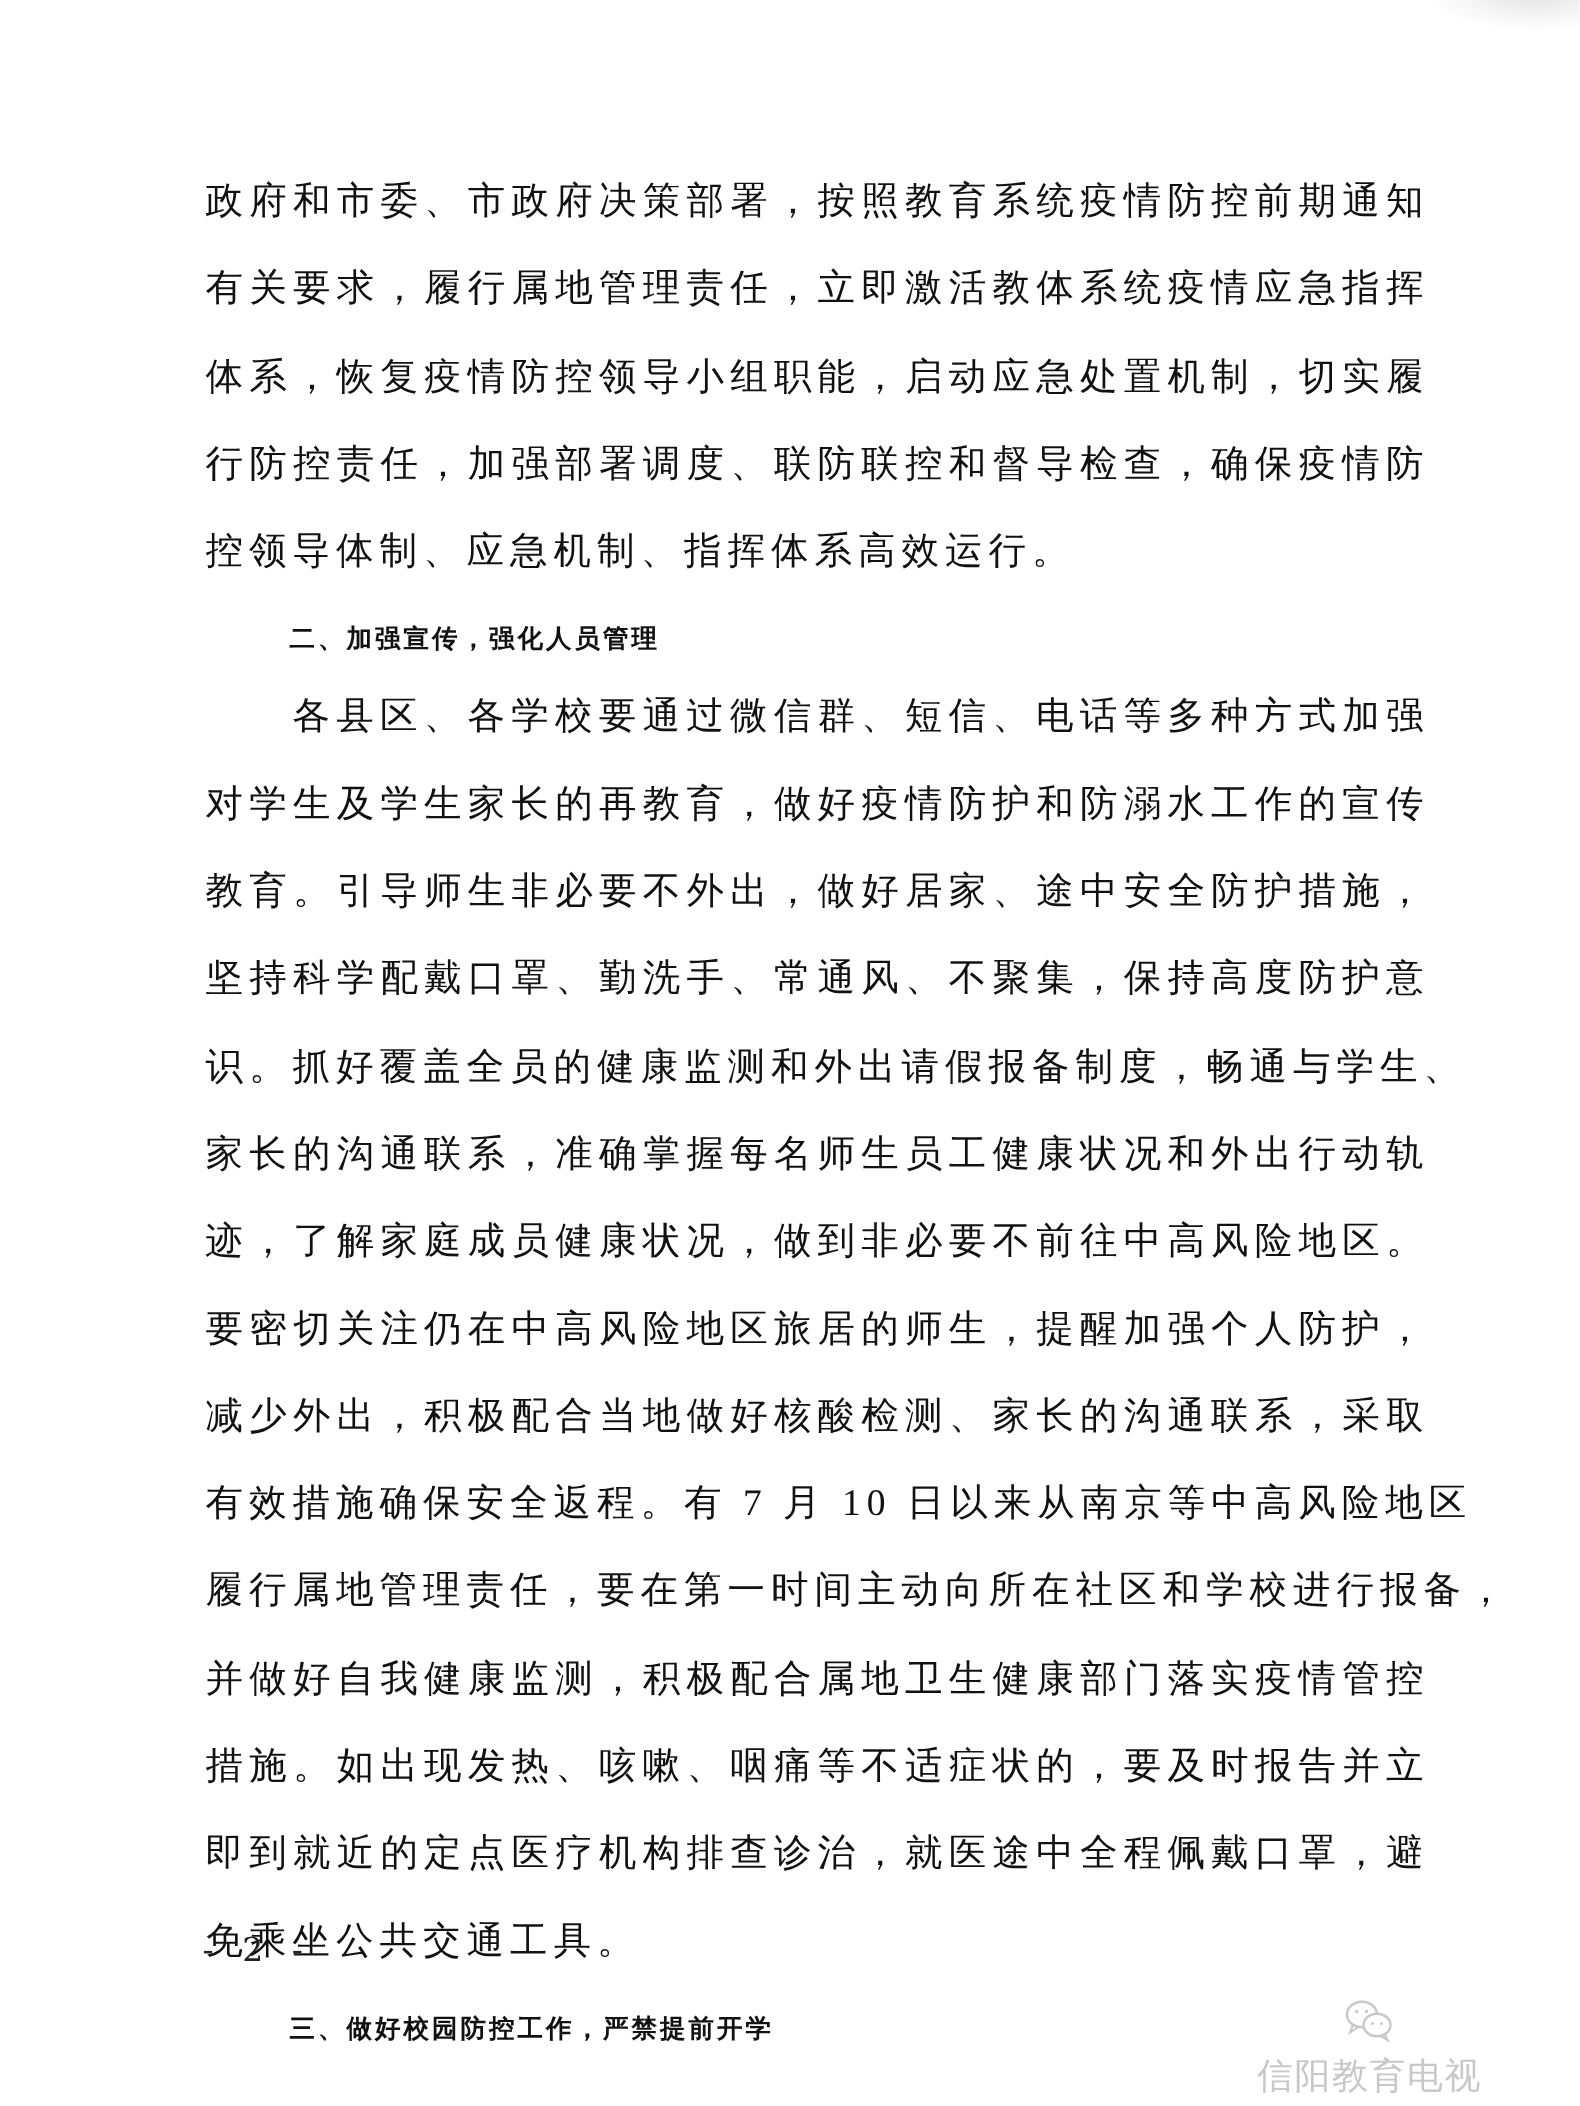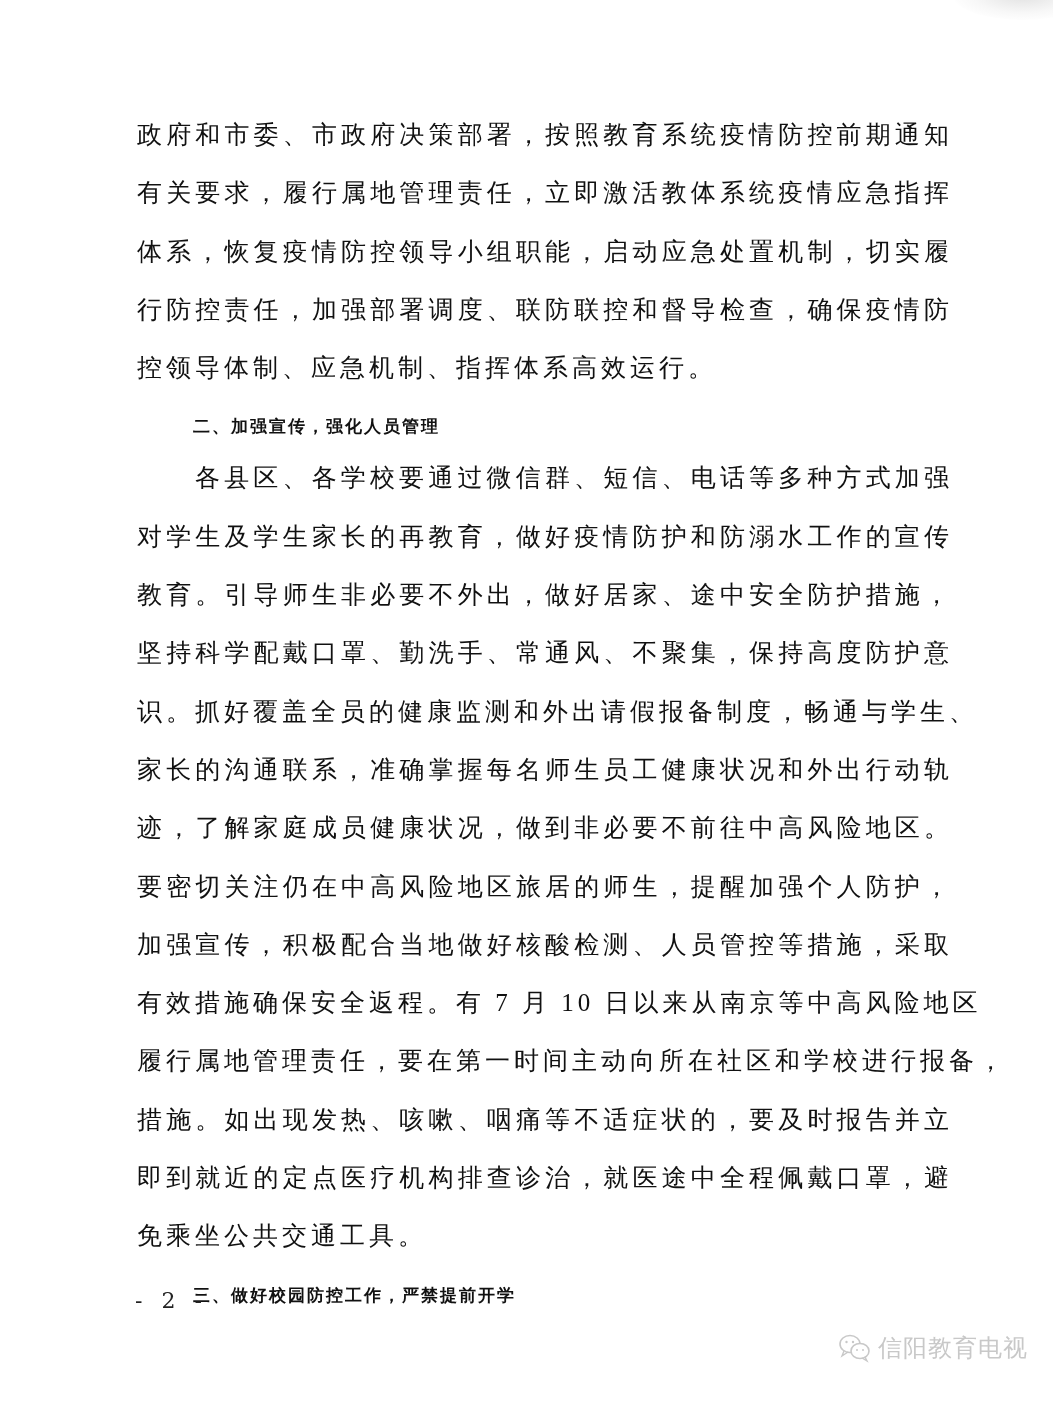--- a/index.html
+++ b/index.html
@@ -66,20 +66,21 @@
       position: absolute;
       left: 838px;
       top: 1332px;
       display: flex;
       align-items: center;
       gap: 6px;
       color: #c8c8c8;
       font-family: Liberation Mono, monospace;
       font-size: 24px;
       letter-spacing: 1px;
+      flex-direction: column;
     }
     .watermark svg { display: block; }
   </style>
 </head>
 <body>
 
 <div class="corner-shadow"></div>
 
 <div class="page">
   <div class="line justify">政府和市委、市政府决策部署，按照教育系统疫情防控前期通知</div>
@@ -91,23 +92,24 @@
   <div class="heading">二、加强宣传，强化人员管理</div>
 
   <div class="line justify indent">各县区、各学校要通过微信群、短信、电话等多种方式加强</div>
   <div class="line justify">对学生及学生家长的再教育，做好疫情防护和防溺水工作的宣传</div>
   <div class="line justify">教育。引导师生非必要不外出，做好居家、途中安全防护措施，</div>
   <div class="line justify">坚持科学配戴口罩、勤洗手、常通风、不聚集，保持高度防护意</div>
   <div class="line justify">识。抓好覆盖全员的健康监测和外出请假报备制度，畅通与学生、</div>
   <div class="line justify">家长的沟通联系，准确掌握每名师生员工健康状况和外出行动轨</div>
   <div class="line justify">迹，了解家庭成员健康状况，做到非必要不前往中高风险地区。</div>
   <div class="line justify">要密切关注仍在中高风险地区旅居的师生，提醒加强个人防护，</div>
-  <div class="line justify">加强宣传，积极配合当地做好核酸检测、人员管控等措施，采取</div>
+  <div class="line justify">减少外出，积极配合当地做好核酸检测、家长的沟通联系，采取</div>
   <div class="line justify">有效措施确保安全返程。有 7 月 10 日以来从南京等中高风险地区</div>
   <div class="line justify">履行属地管理责任，要在第一时间主动向所在社区和学校进行报备，</div>
+  <div class="line justify">并做好自我健康监测，积极配合属地卫生健康部门落实疫情管控</div>
   <div class="line justify">措施。如出现发热、咳嗽、咽痛等不适症状的，要及时报告并立</div>
   <div class="line justify">即到就近的定点医疗机构排查诊治，就医途中全程佩戴口罩，避</div>
   <div class="line">免乘坐公共交通工具。</div>
 
   <div class="heading">三、做好校园防控工作，严禁提前开学</div>
 </div>
 
 <div class="page-number">- 2 -</div>
 
 <div class="watermark">

